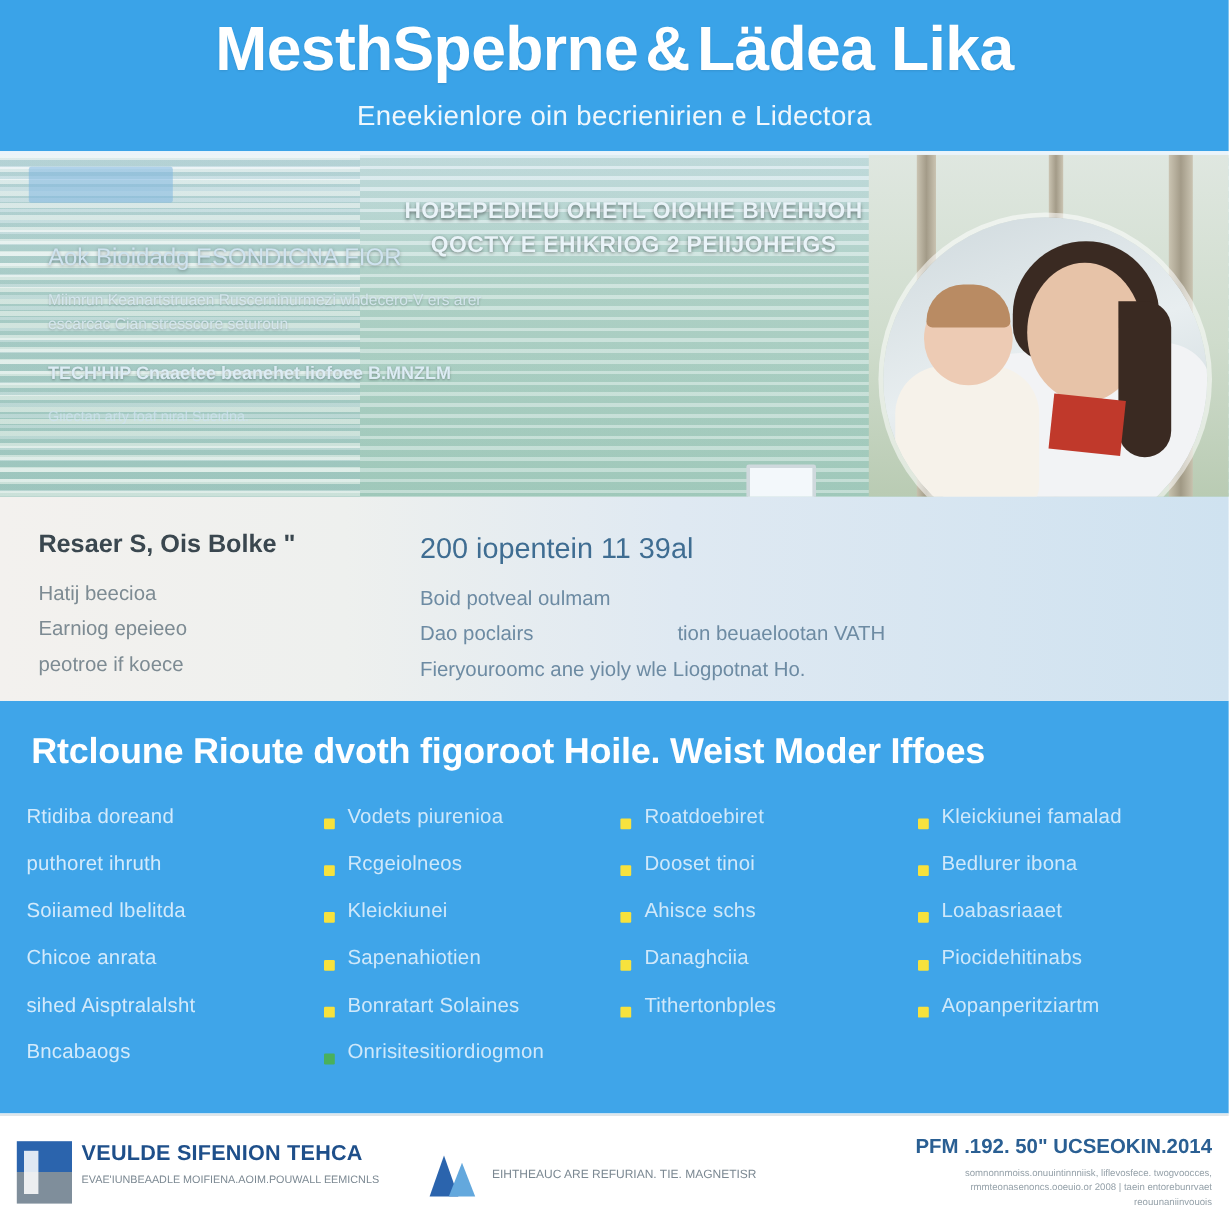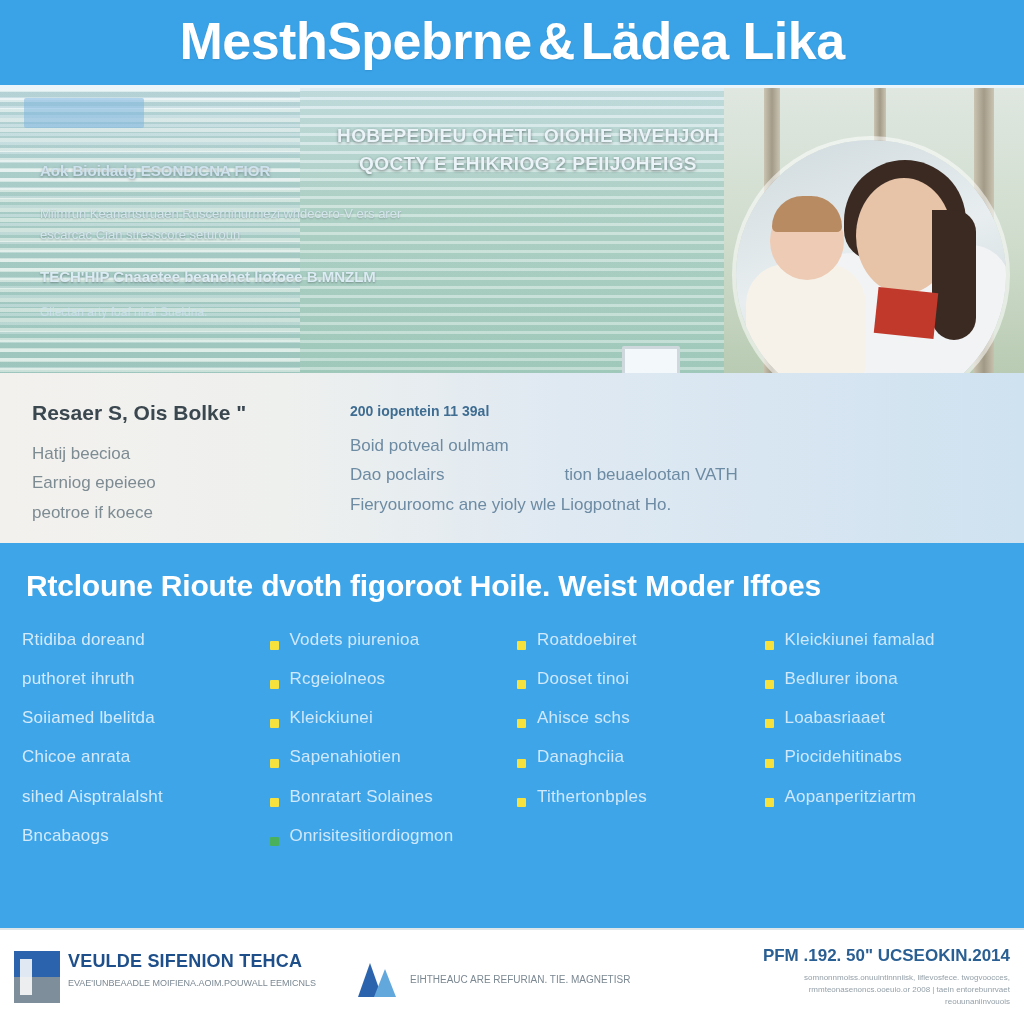--- a/index.html
+++ b/index.html
@@ -89,23 +89,23 @@
     color:#e9f3f8;
     font-size:19px;line-height:1.5;font-weight:bold;
     text-shadow:0 1px 3px rgba(0,0,0,.45);
     letter-spacing:.4px;
   }
   .hero-sign{
     position:absolute;left:40px;top:74px;width:370px;
     color:#cfe3ef;
   }
   .hero-sign .s-title{
-    font-size:15px;font-weight:bold;line-height:1.25;
+    font-size:20px;font-weight:normal;line-height:1.25;
     text-shadow:0 1px 3px rgba(0,0,0,.35);
-    margin-bottom:24px;
+    margin-bottom:12px;
   }
   .hero-sign .s-body{
     font-size:13px;line-height:1.6;color:#d6e7ef;opacity:.92;
     text-shadow:0 1px 2px rgba(0,0,0,.28);
   }
   .hero-sign .s-sub{
     margin-top:20px;font-size:15px;font-weight:bold;line-height:1.4;
     color:#dcecf4;text-shadow:0 1px 2px rgba(0,0,0,.3);
   }
   .hero-sign .s-note{
@@ -169,21 +169,21 @@
     font-size:21px;font-weight:bold;color:#3a474f;margin-bottom:14px;
   }
   .info-left .l{
     font-size:17px;line-height:1.75;color:#7d8b93;
   }
   .info-right{
     flex:1;padding:30px 28px 0 10px;box-sizing:border-box;
     color:#4a6d86;
   }
   .info-right .r1{
-    font-size:14px;font-weight:bold;color:#3f6d92;margin-bottom:12px;
+    font-size:24px;font-weight:normal;color:#3f6d92;margin-bottom:12px;
   }
   .info-right .r{
     font-size:17px;line-height:1.75;color:#6d8ba3;
   }
   .info-right .r .far{ margin-left:120px; }
 
   
   .services{
     flex:1 1 auto;
     background:#3fa5e9;
@@ -275,20 +275,21 @@
 </style>
 </head>
 <body>
 
 <div class="poster">
 
   <div class="header">
     <h1>
       <span>MesthSpebrne</span><span class="amp">&amp;</span><span>Lädea Lika</span>
     </h1>
+    <div class="subtitle">Eneekienlore oin becrienirien e Lidectora</div>
   </div>
 
   <div class="hero">
     <div class="wall"></div>
     <div class="wall2"></div>
     <div class="sky-patch"></div>
     <div class="trees">
       <div class="trunk" style="left:40px"></div>
       <div class="trunk" style="left:150px;width:12px"></div>
       <div class="trunk" style="left:250px;width:20px"></div>

